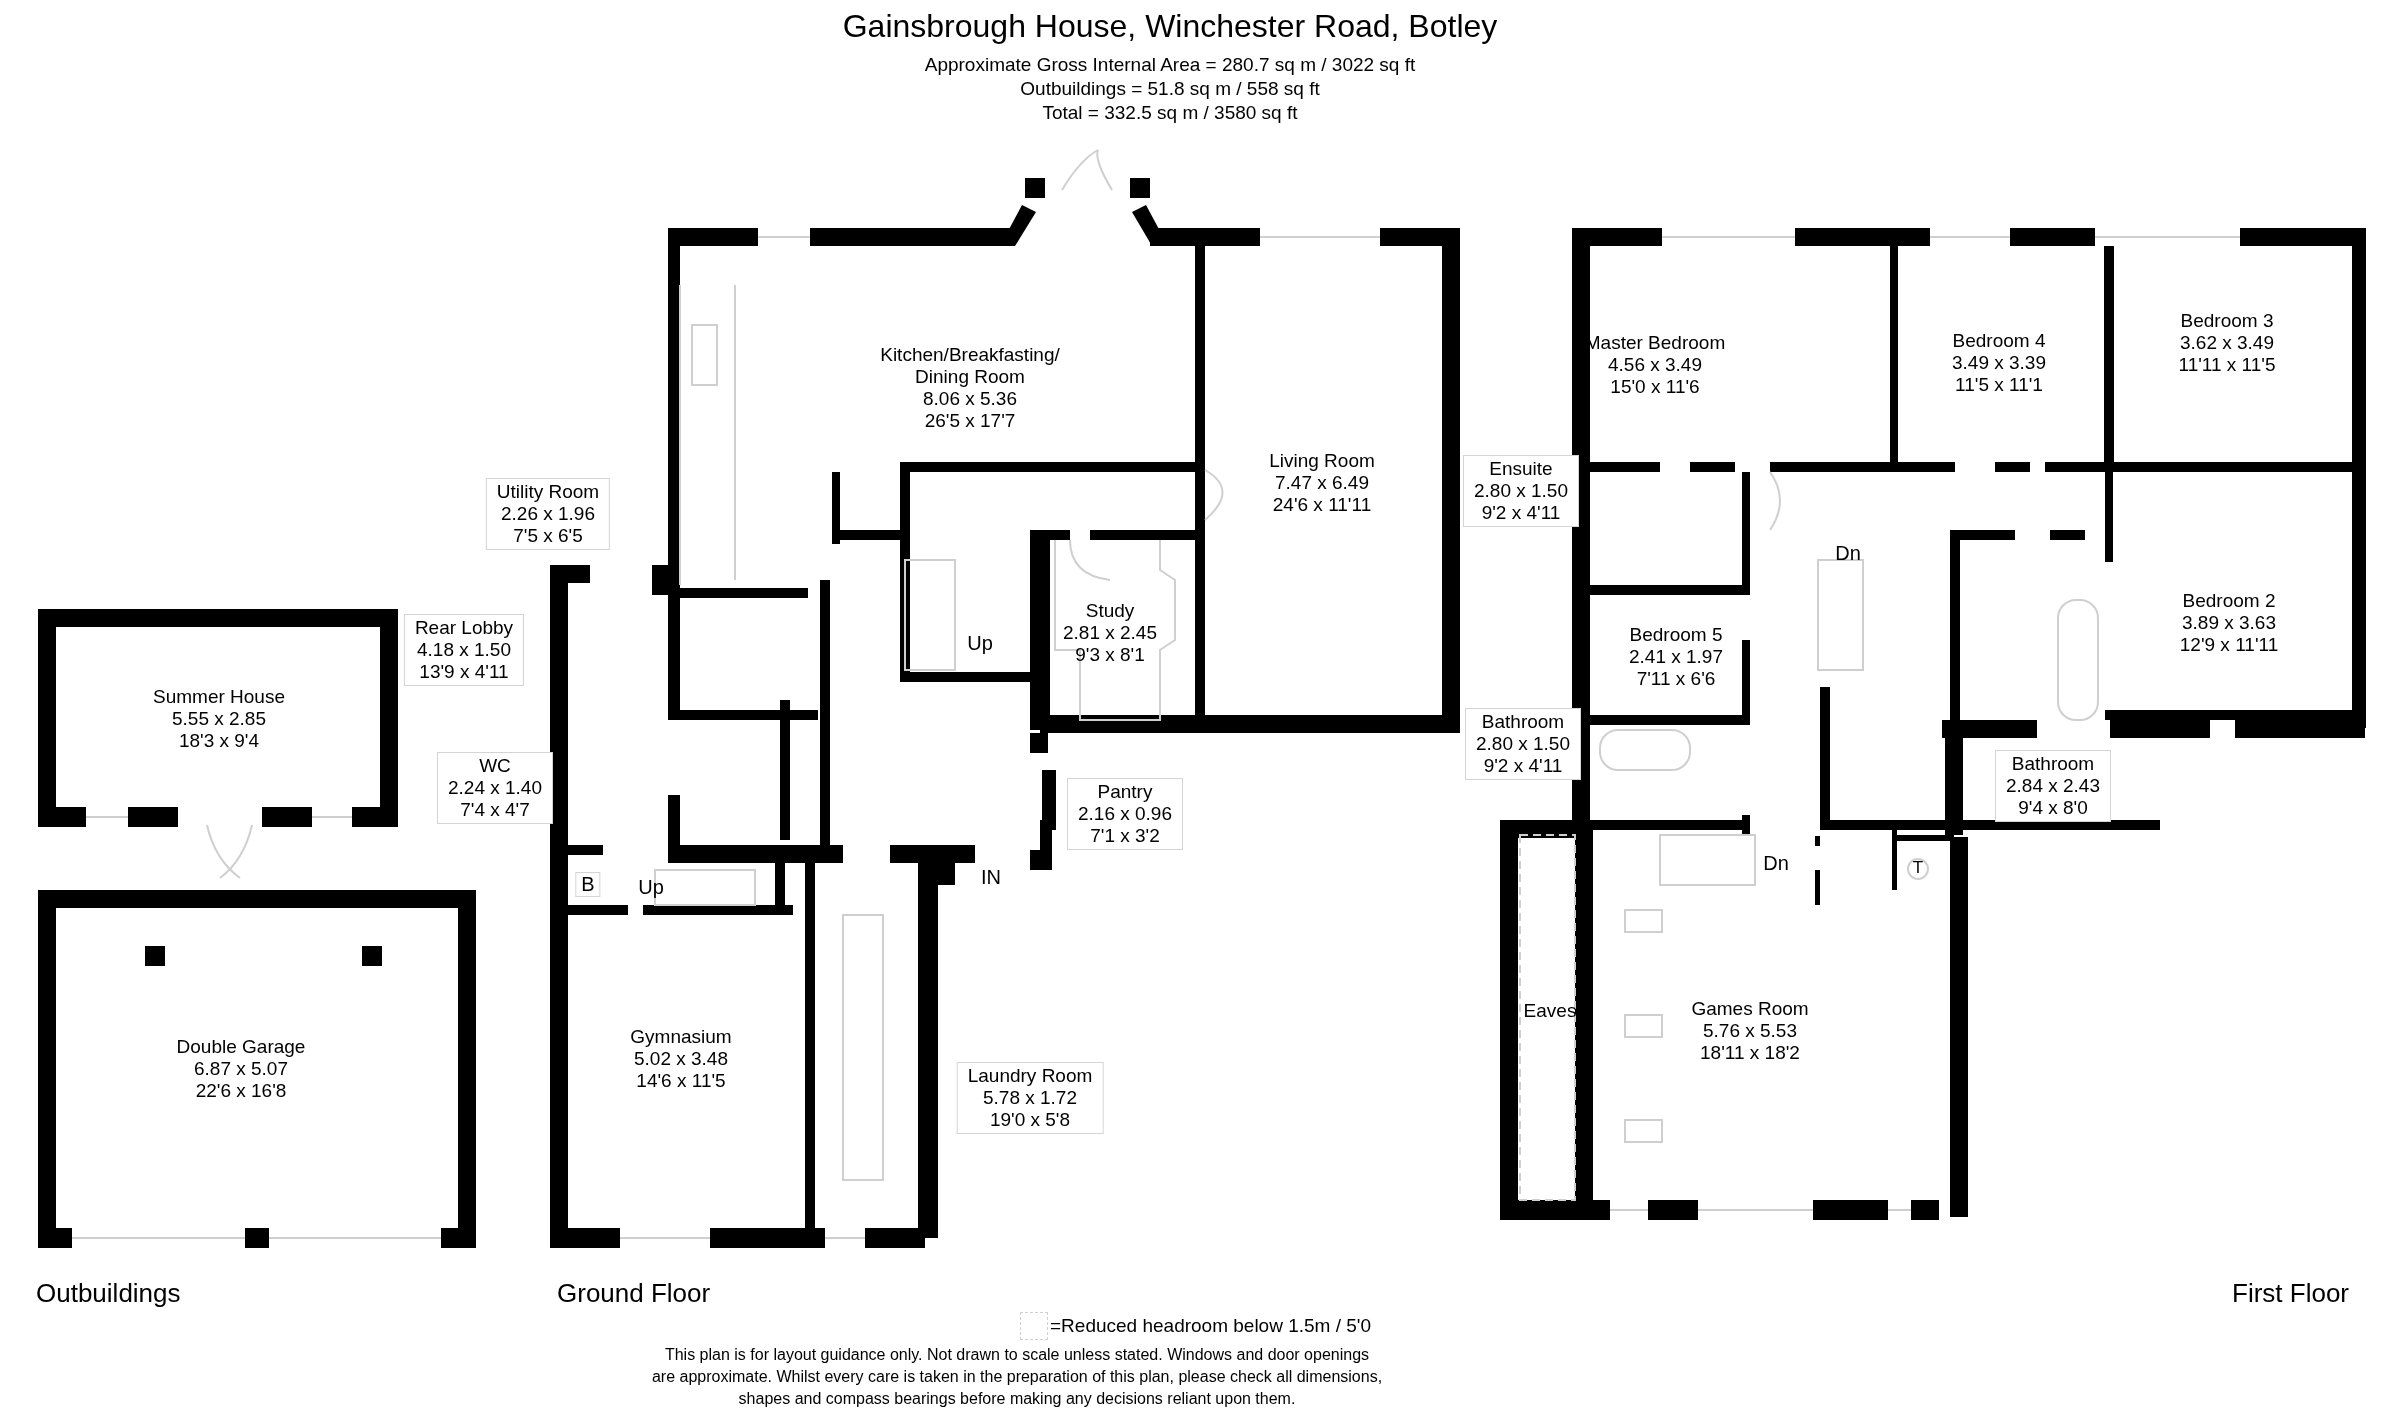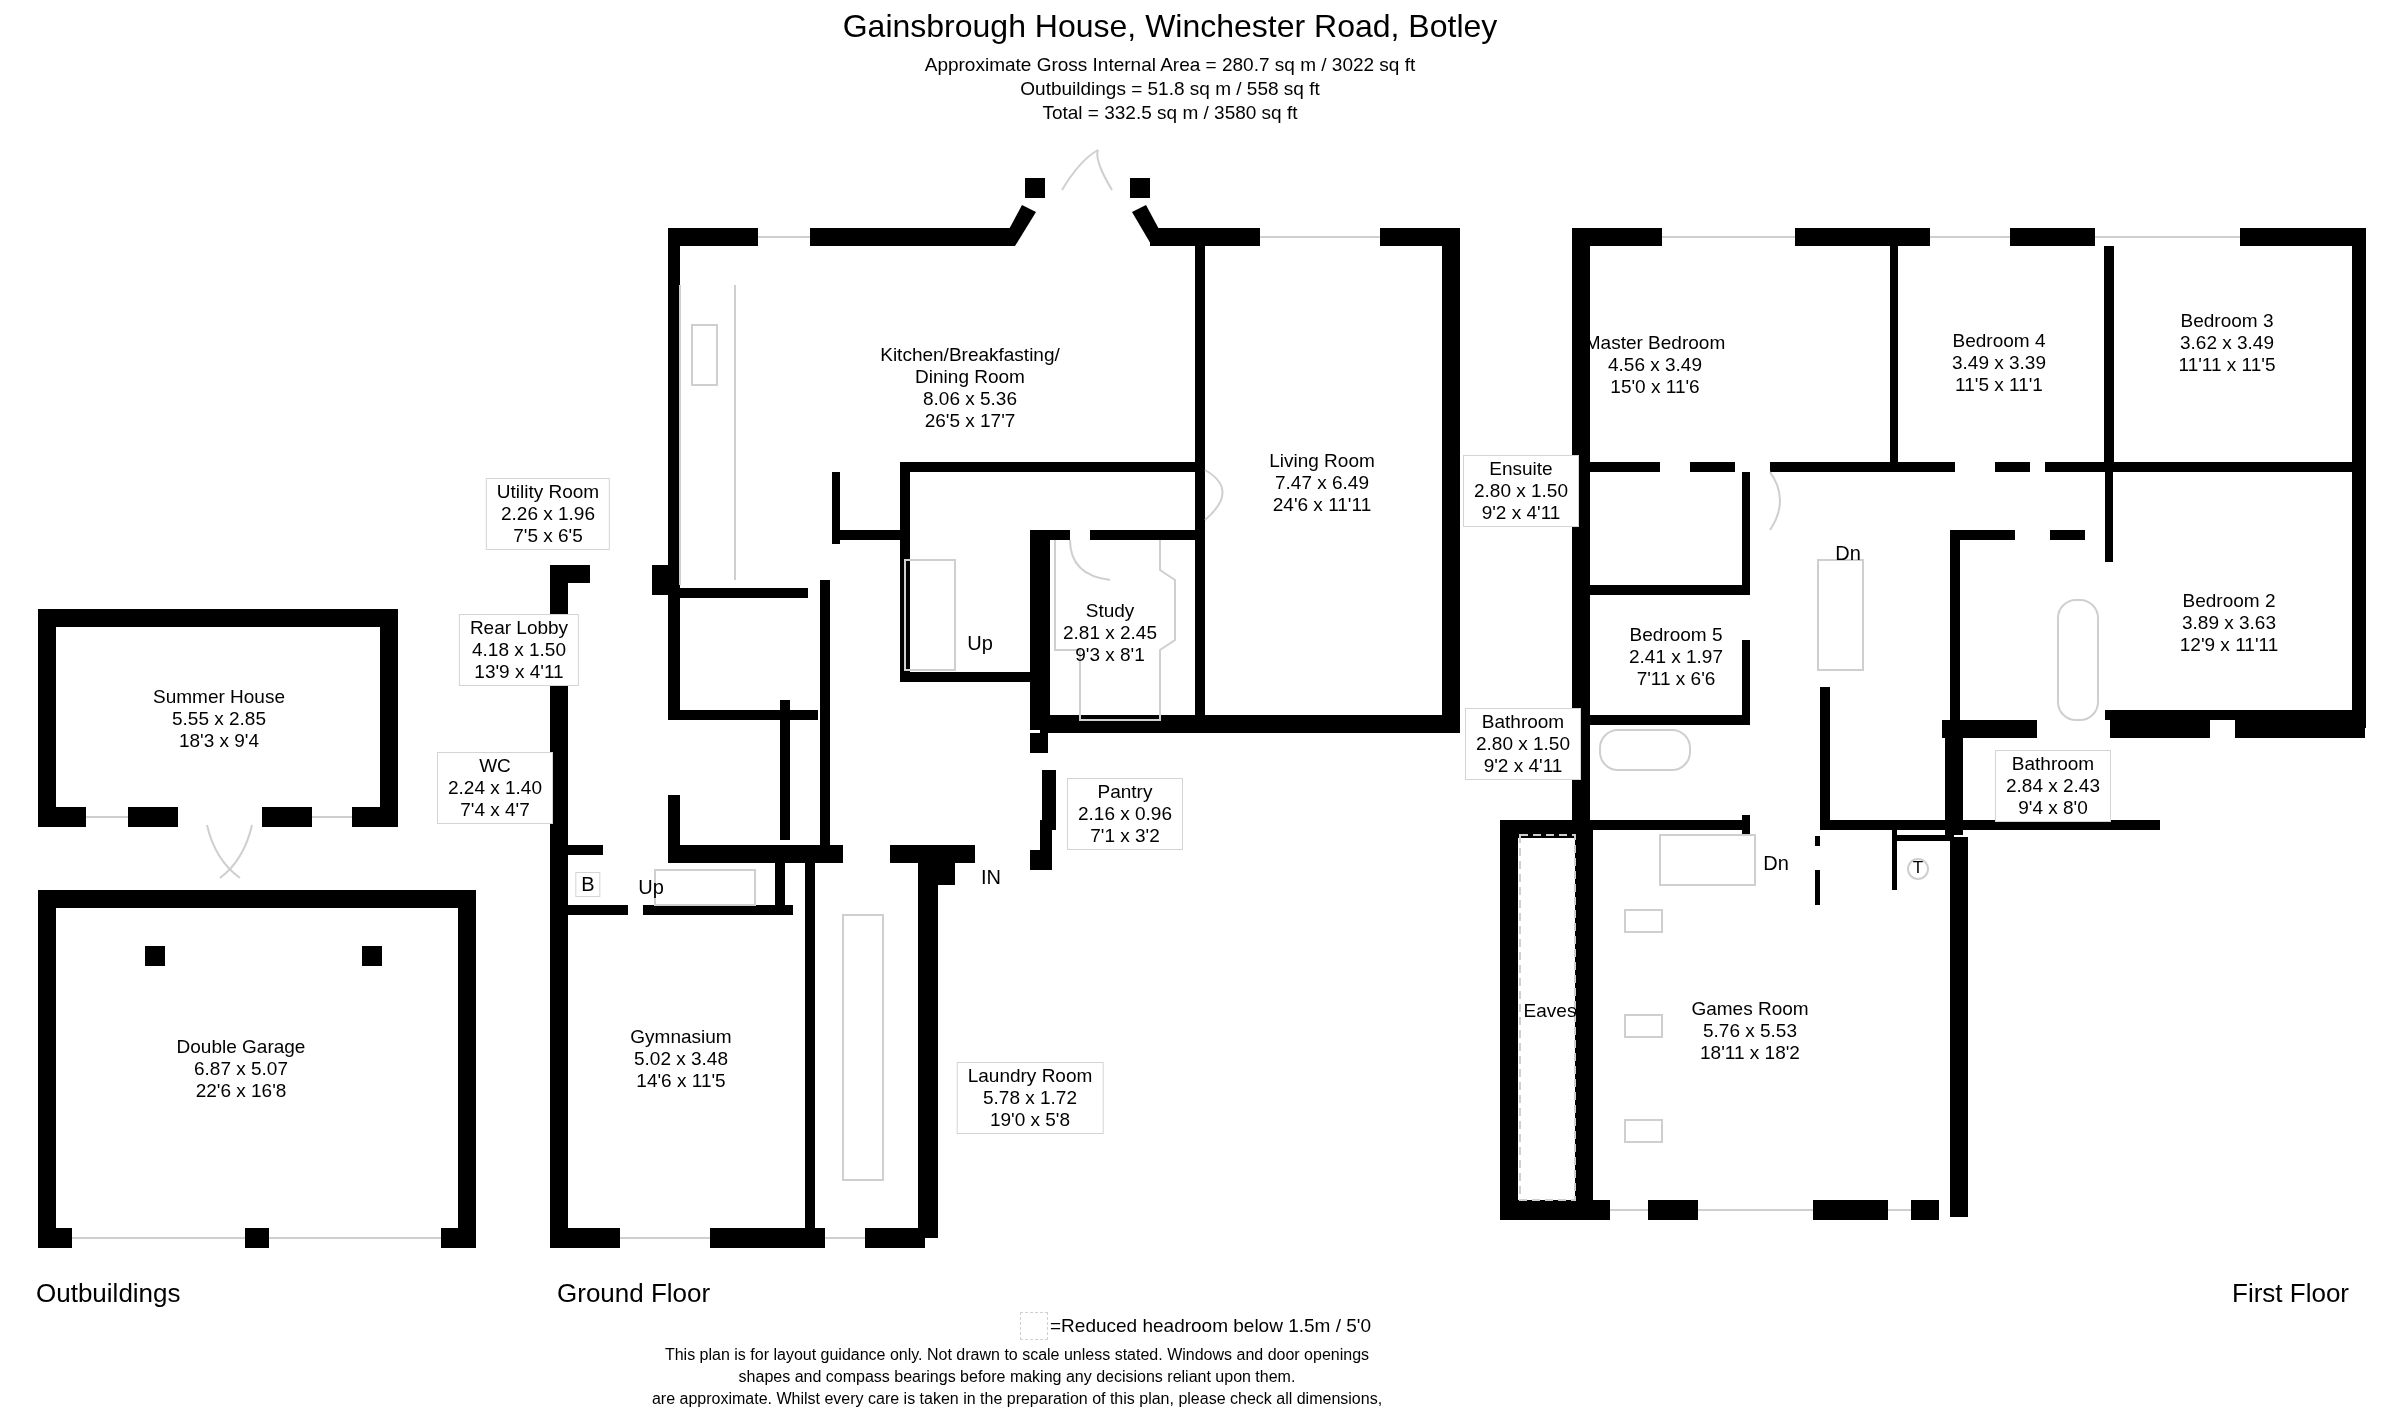--- a/index.html
+++ b/index.html
@@ -229,21 +229,21 @@
 <div class="lbl" style="left:1322px; top:450px;">
   <span>Living Room</span>
   <span>7.47 x 6.49</span>
   <span>24'6 x 11'11</span>
 </div>
 <div class="lbl boxed" style="left:548px; top:478px;">
   <span>Utility Room</span>
   <span>2.26 x 1.96</span>
   <span>7'5 x 6'5</span>
 </div>
-<div class="lbl boxed" style="left:519px; top:614px;">
+<div class="lbl boxed" style="left:464px; top:614px;">
   <span>Rear Lobby</span>
   <span>4.18 x 1.50</span>
   <span>13'9 x 4'11</span>
 </div>
 <div class="lbl boxed" style="left:495px; top:752px;">
   <span>WC</span>
   <span>2.24 x 1.40</span>
   <span>7'4 x 4'7</span>
 </div>
 <div class="lbl" style="left:1110px; top:600px;">
@@ -327,15 +327,15 @@
 <div class="floor" style="left:557px;">Ground Floor</div>
 <div class="floor" style="left:2232px;">First Floor</div>
 
 <div class="legend">
   <div class="swatch"></div>
   <span>=Reduced headroom below 1.5m / 5'0</span>
 </div>
 
 <div class="disclaimer">
   <span>This plan is for layout guidance only. Not drawn to scale unless stated. Windows and door openings</span>
+  <span>are approximate. Whilst every care is taken in the preparation of this plan, please check all dimensions,</span>
   <span>shapes and compass bearings before making any decisions reliant upon them.</span>
-  <span>are approximate. Whilst every care is taken in the preparation of this plan, please check all dimensions,</span>
 </div>
 
 </body></html>

